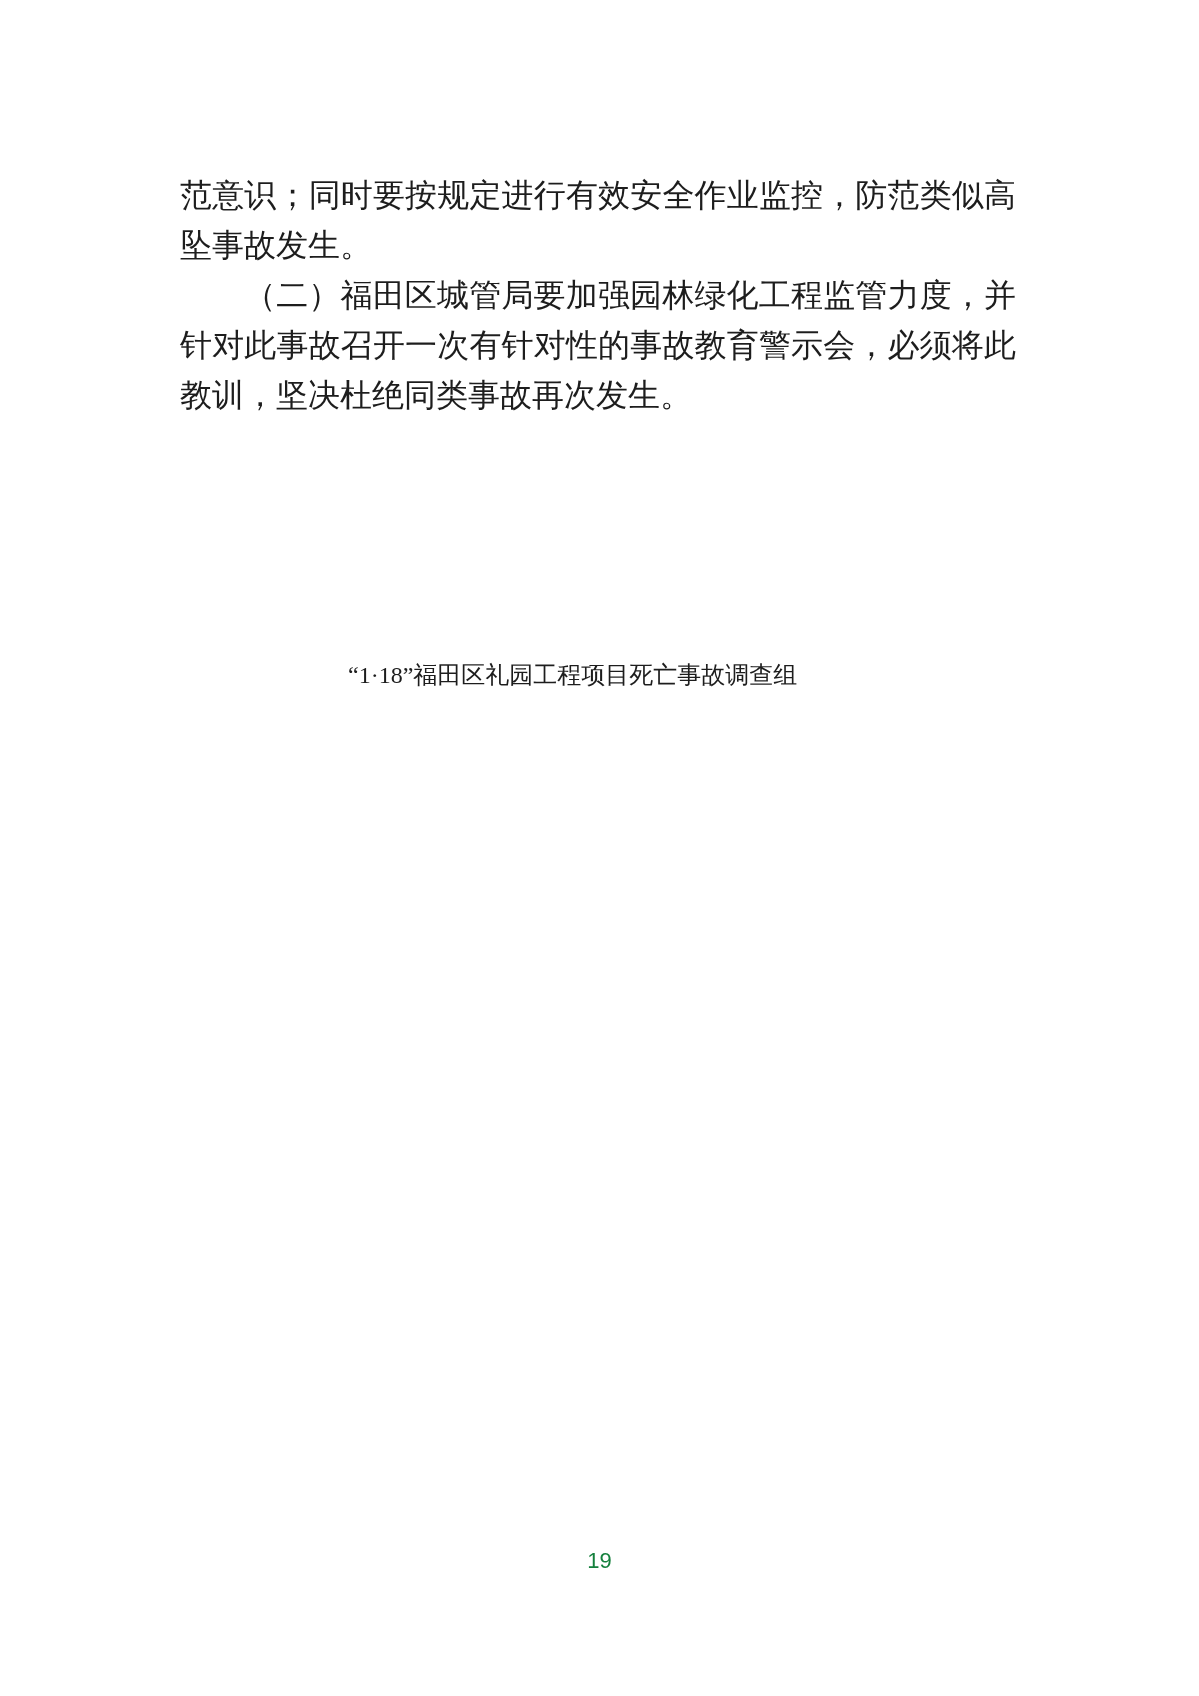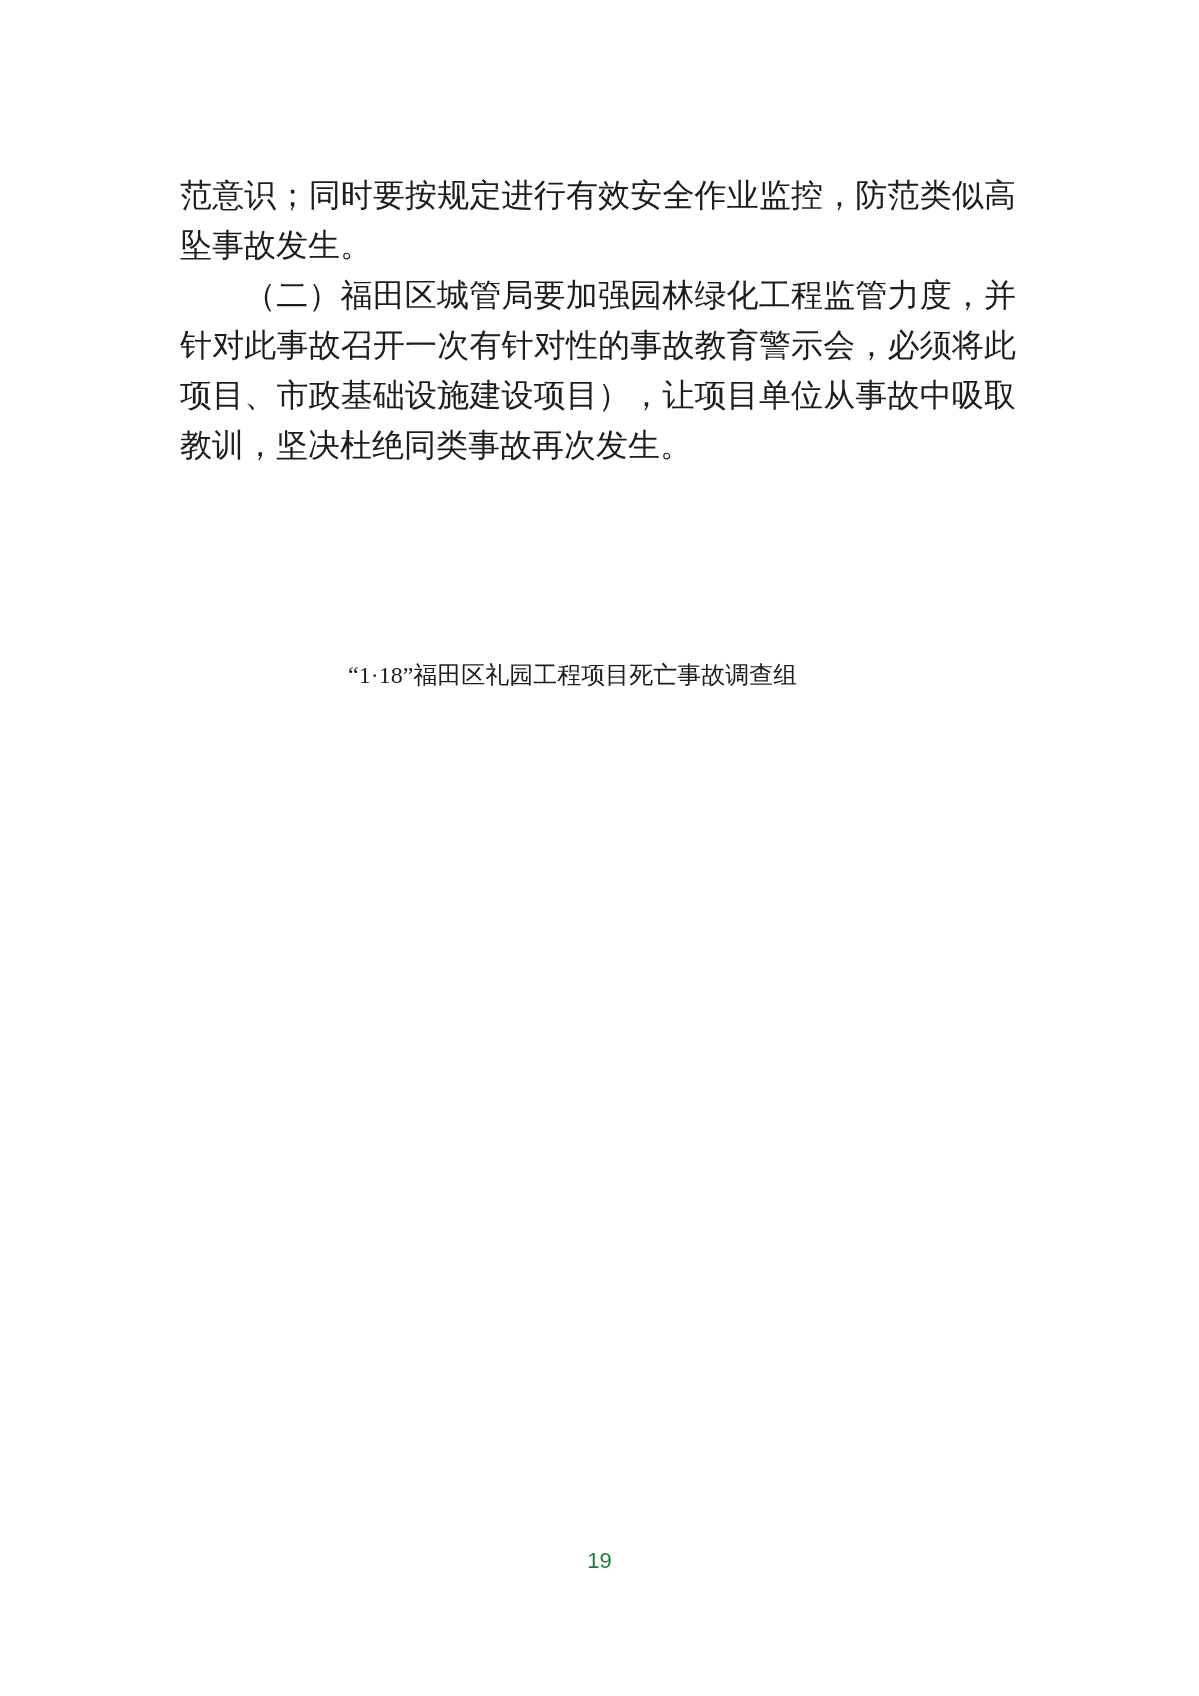--- a/index.html
+++ b/index.html
@@ -78,21 +78,20 @@
       <div class="line fill">范意识；同时要按规定进行有效安全作业监控，防范类似高</div>
 
       <div class="line">坠事故发生。</div>
 
       <div class="line fill indent">（二）福田区城管局要加强园林绿化工程监管力度，并</div>
 
       <div class="line fill">针对此事故召开一次有针对性的事故教育警示会，必须将此</div>
 
 
 
-      <div class="line fill">项目、市政基础设施建设项目），让项目单位从事故中吸取</div>
 
       <div class="line">教训，坚决杜绝同类事故再次发生。</div>
     </div>
 
   <div class="signature">“1·18”福田区礼园工程项目死亡事故调查组</div>
 
 
   <div class="page-number">19</div>
 
 </div>

